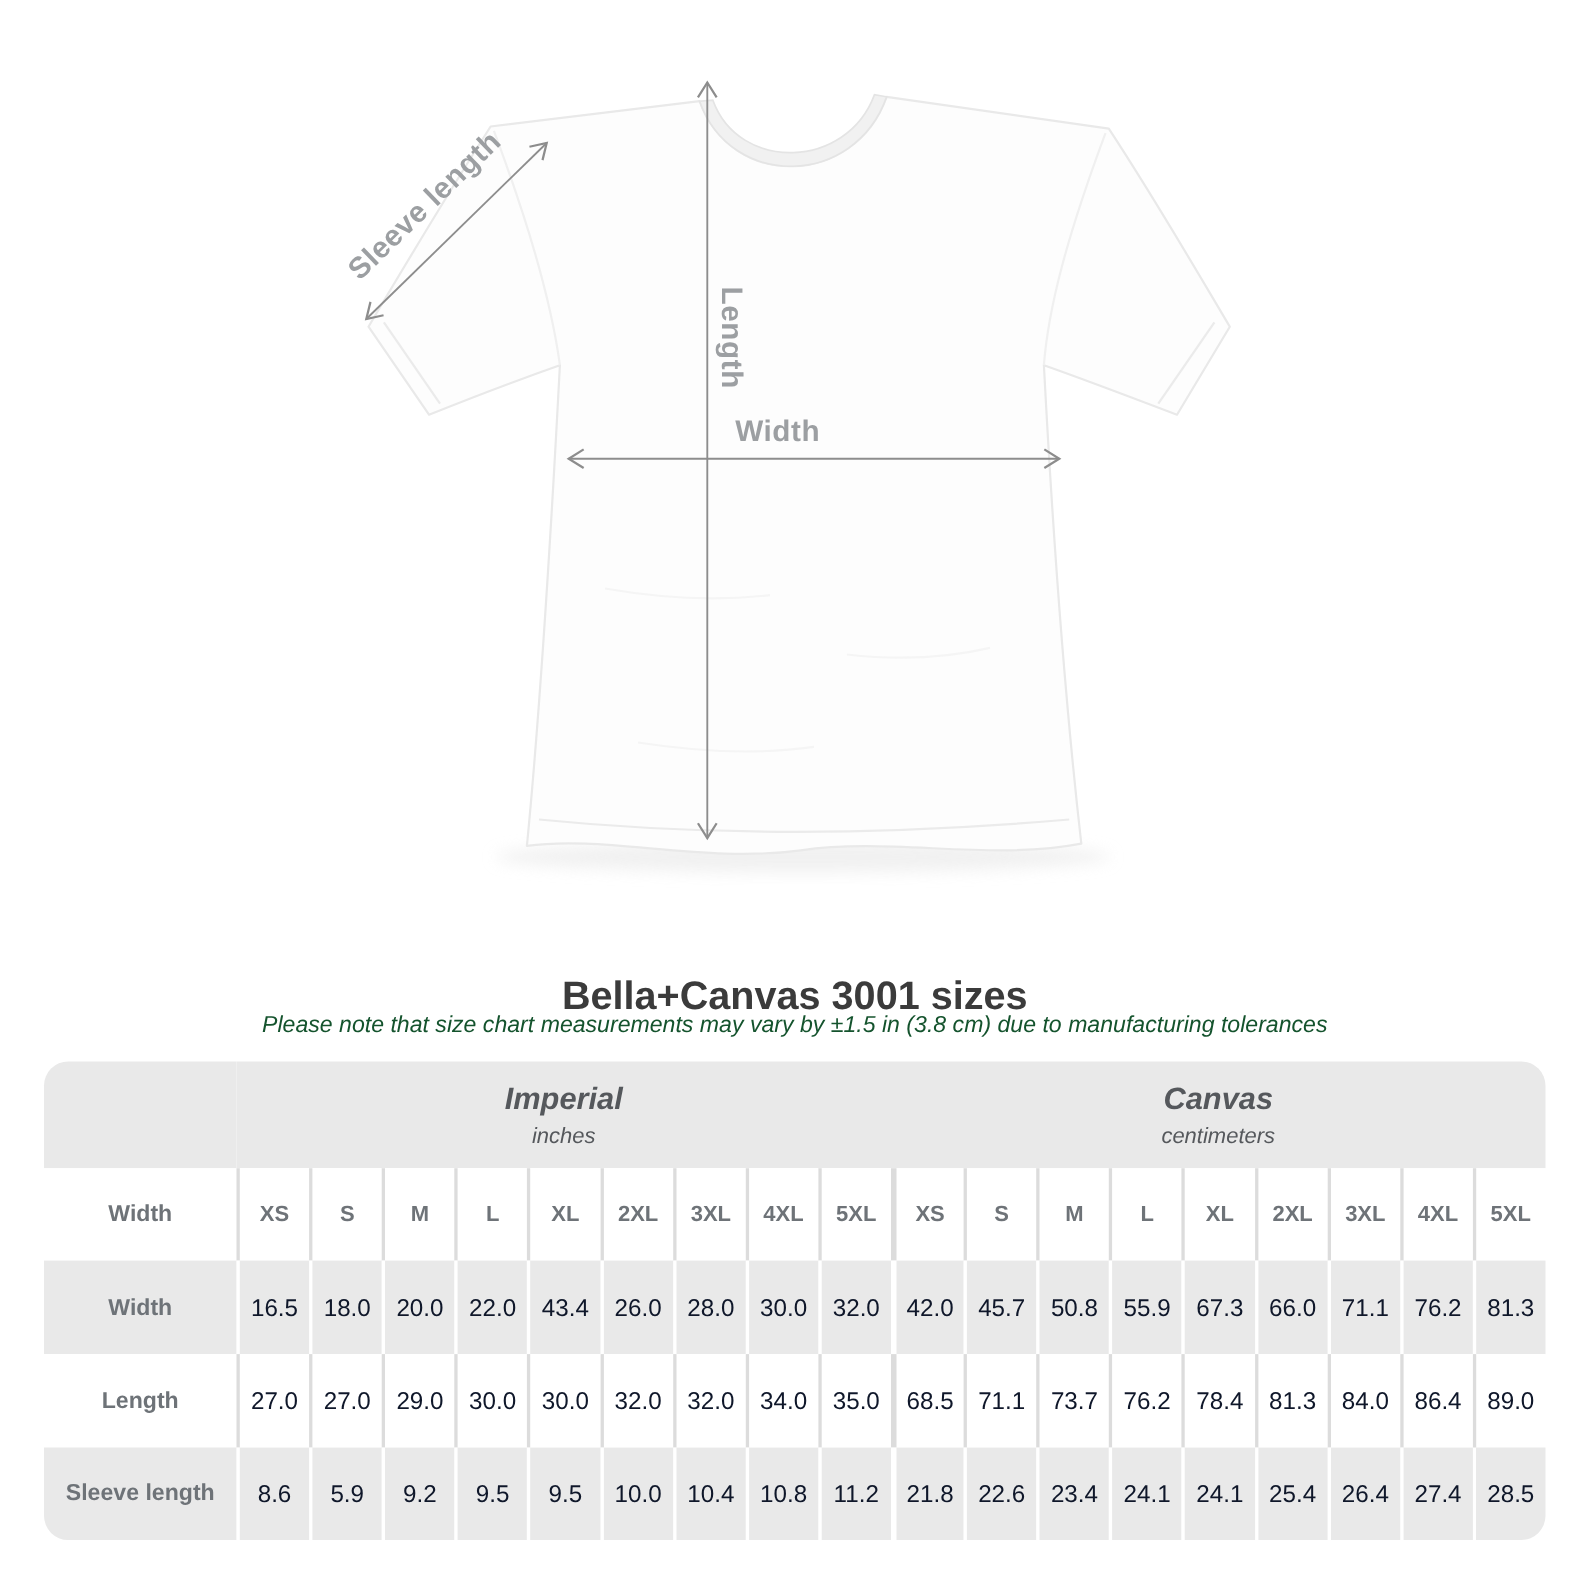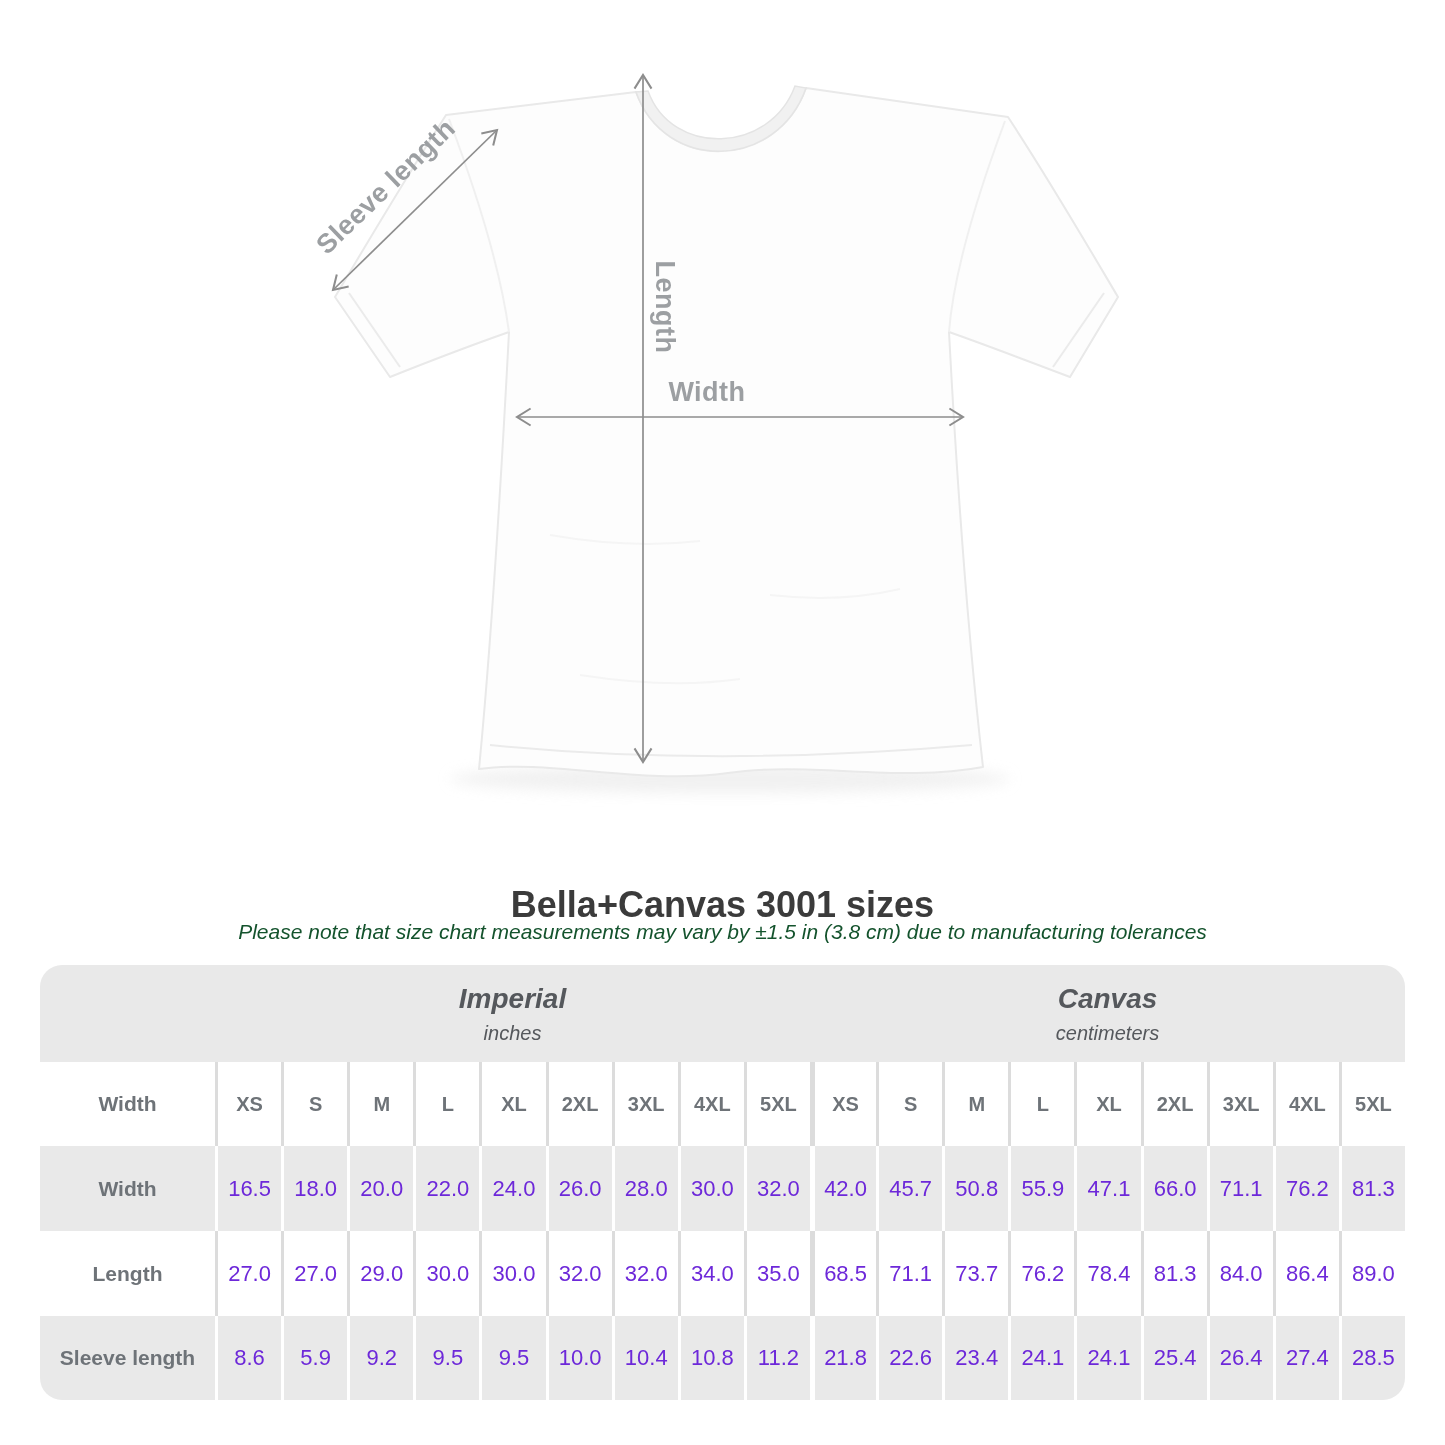--- a/index.html
+++ b/index.html
@@ -84,21 +84,21 @@
     font-size: 21px;
     color: #6e7378;
   }
   th.sz {
     font-weight: bold;
     font-size: 20px;
     color: #6e7378;
   }
   td.val {
     font-size: 22px;
-    color: #6d28d9;
+    color: #0f172a;
   }
   .corner-tl { border-top-left-radius: 22px; }
   .corner-tr { border-top-right-radius: 22px; }
   .corner-bl { border-bottom-left-radius: 22px; }
   .corner-br { border-bottom-right-radius: 22px; }
 </style>
 </head>
 <body>
 
 <div class="diagram">
@@ -195,30 +195,30 @@
         <th class="sz">4XL</th>
         <th class="sz">5XL</th>
       </tr>
 
       <tr class="row-width r-gray">
         <th class="row-label">Width</th>
         <td class="val">16.5</td>
         <td class="val">18.0</td>
         <td class="val">20.0</td>
         <td class="val">22.0</td>
-        <td class="val">24.0</td>
+        <td class="val">43.4</td>
         <td class="val">26.0</td>
         <td class="val">28.0</td>
         <td class="val">30.0</td>
         <td class="val">32.0</td>
         <td class="val g">42.0</td>
         <td class="val">45.7</td>
         <td class="val">50.8</td>
         <td class="val">55.9</td>
-        <td class="val">47.1</td>
+        <td class="val">67.3</td>
         <td class="val">66.0</td>
         <td class="val">71.1</td>
         <td class="val">76.2</td>
         <td class="val">81.3</td>
       </tr>
 
       <tr class="row-length r-white">
         <th class="row-label">Length</th>
         <td class="val">27.0</td>
         <td class="val">27.0</td>

